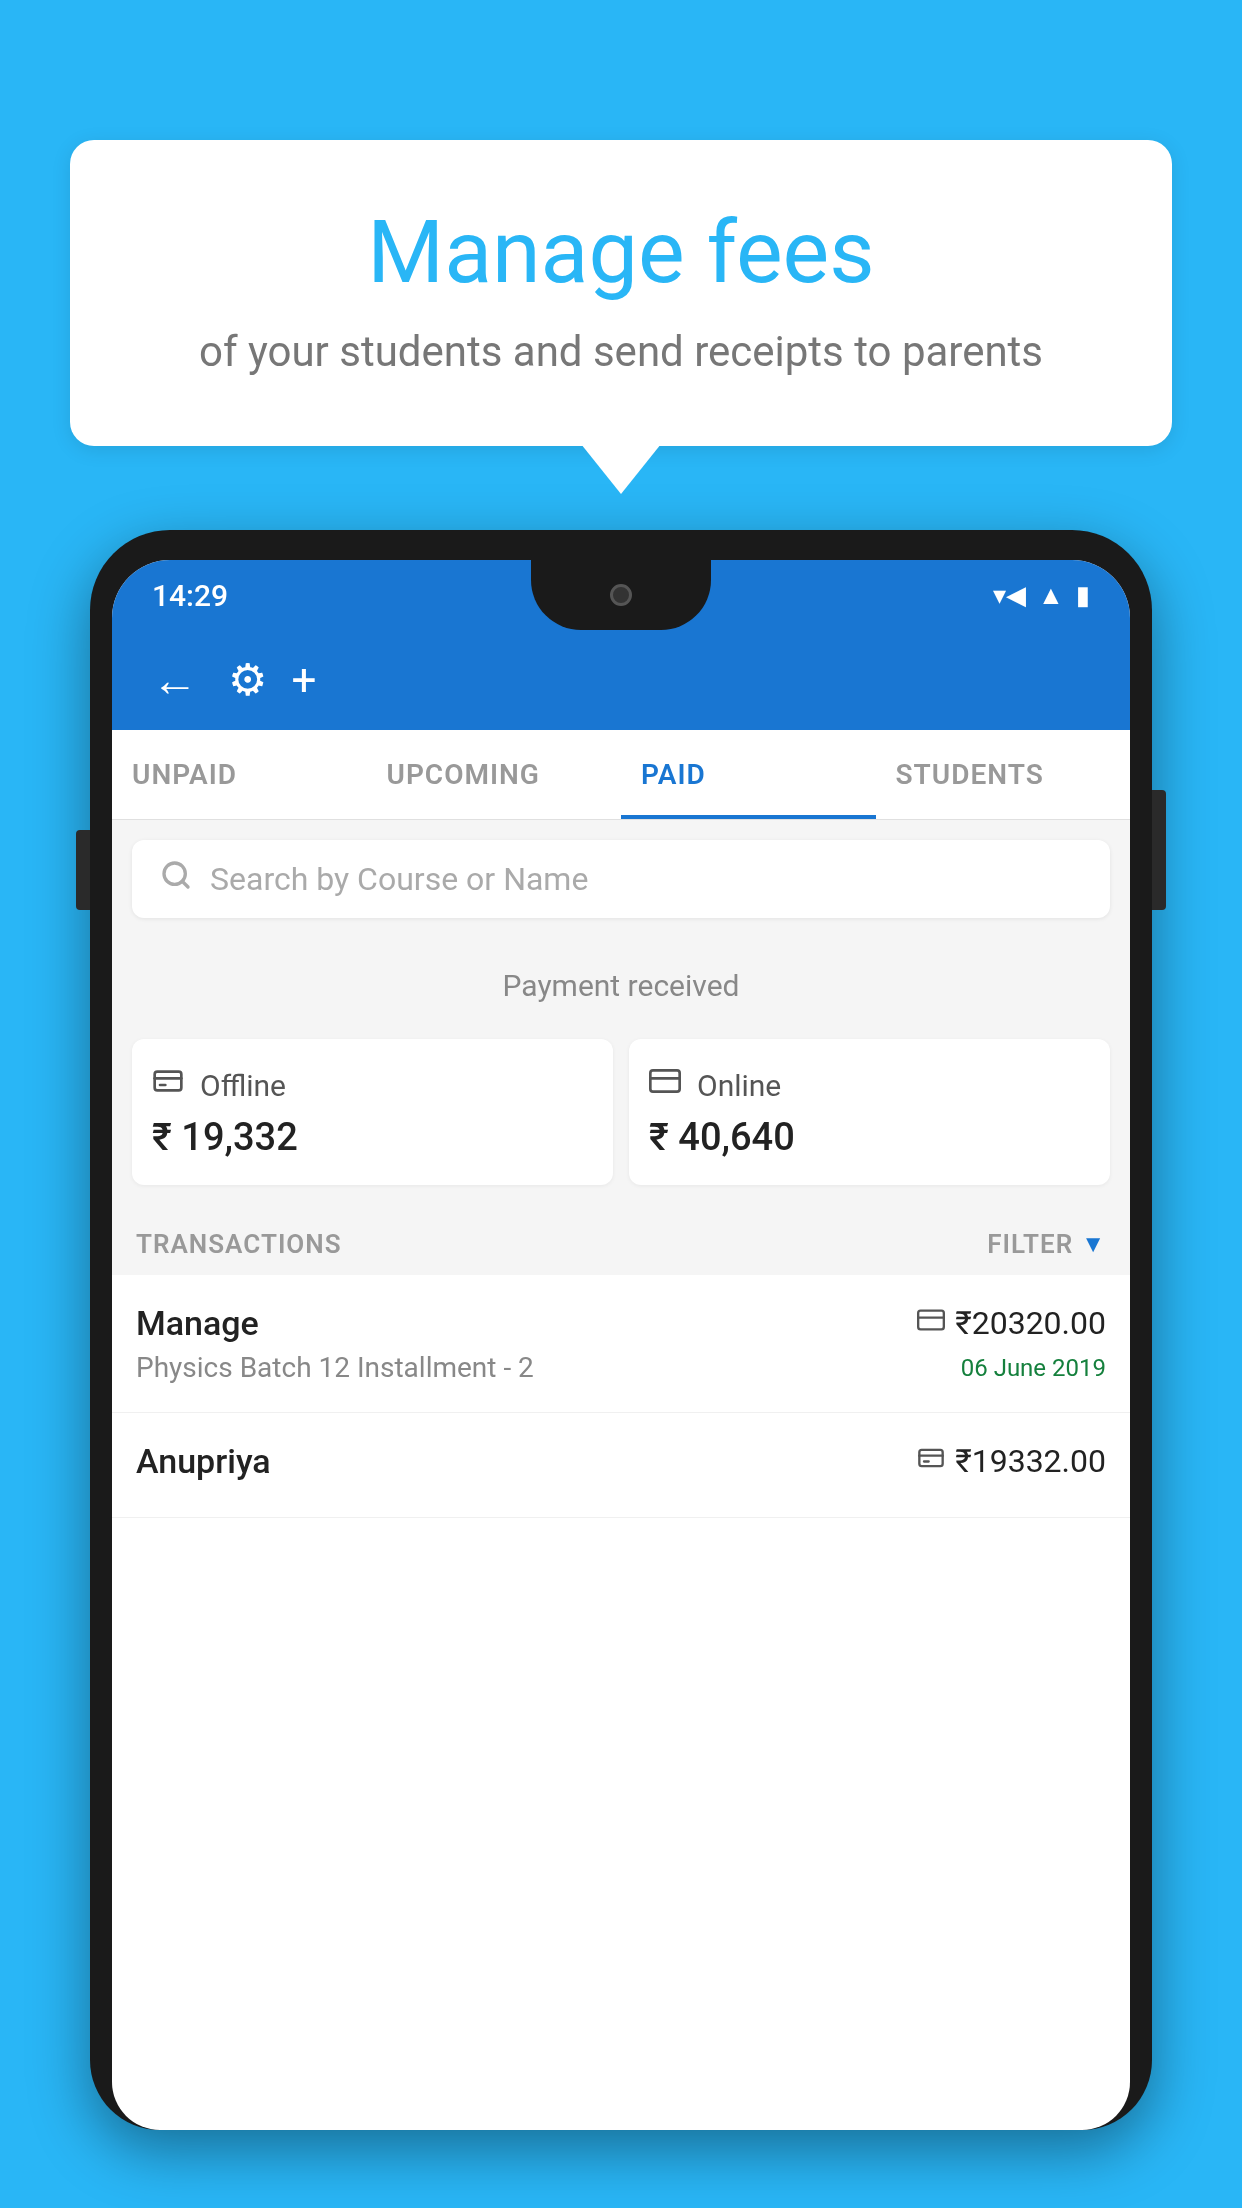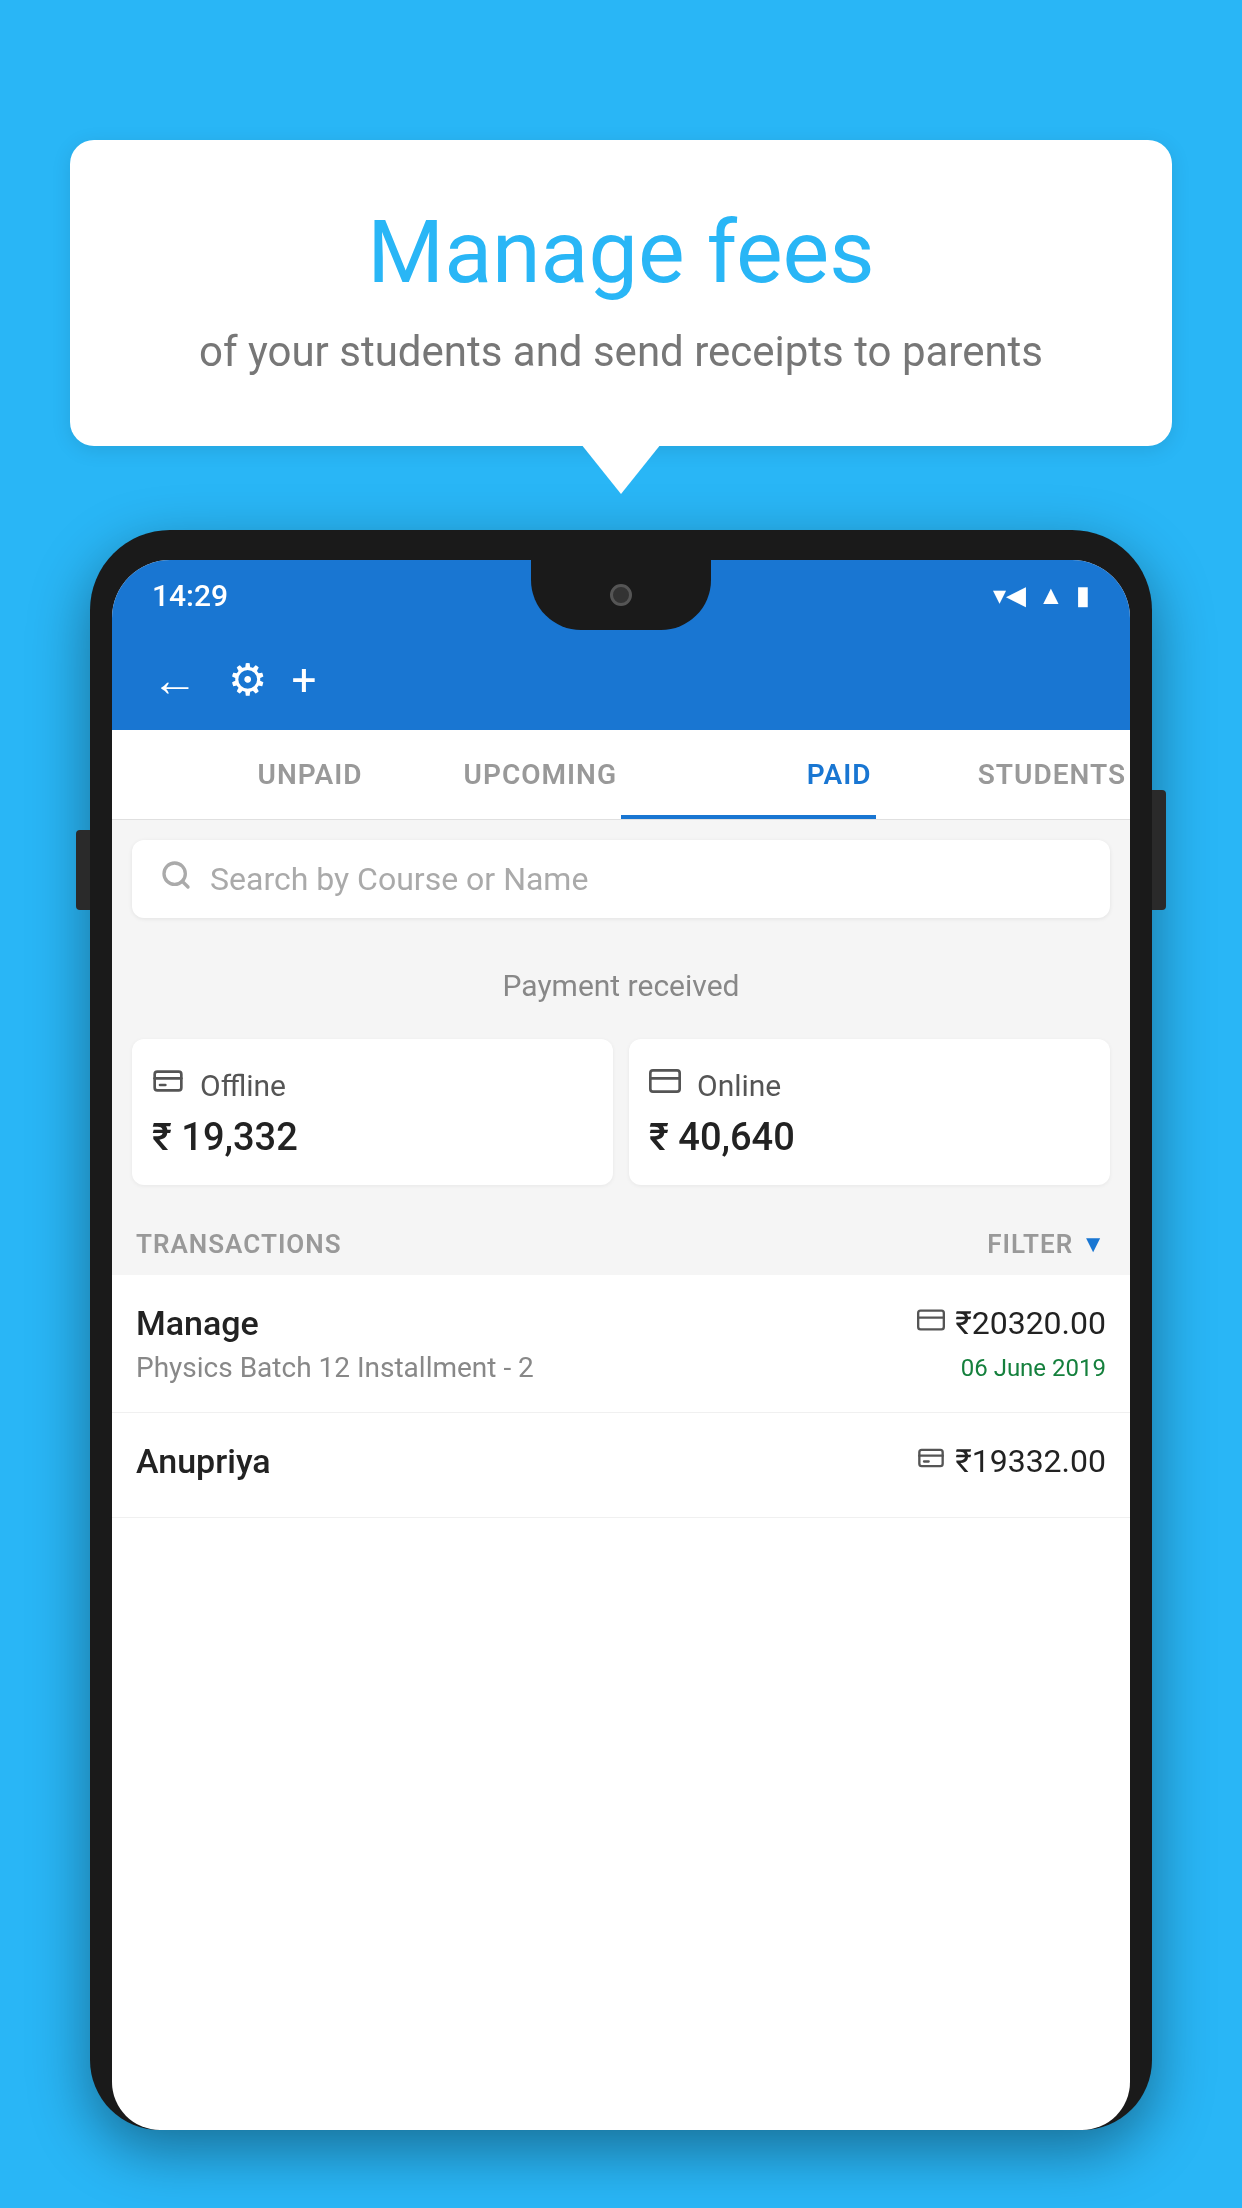--- a/index.html
+++ b/index.html
@@ -198,22 +198,22 @@
 
     
     .tabs-container {
       background: white;
       display: flex;
       border-bottom: 1px solid #e0e0e0;
     }
 
     .tab {
       flex: 1;
-      text-align: right;
-      padding: 28px 4px;
+      text-align: left;
+      padding: 28px 20px;
       font-size: 28px;
       font-weight: 600;
       color: #999;
       letter-spacing: 1px;
       cursor: pointer;
       position: relative;
     }
 
     .tab.active {
       color: #1976D2;

